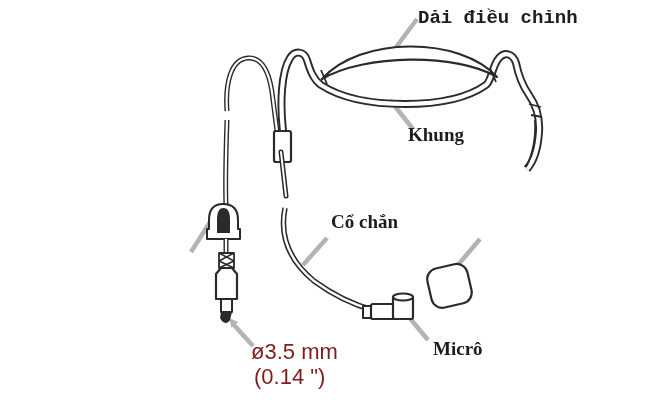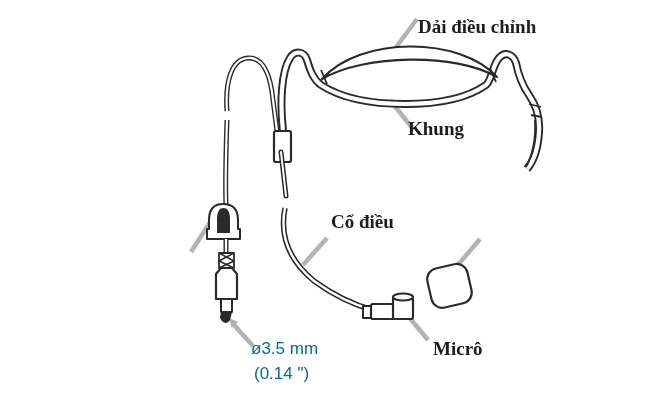--- a/index.html
+++ b/index.html
@@ -17,22 +17,22 @@
     font-weight:bold;
     font-size:19px;
     color:#1f1c1d;
     white-space:nowrap;
     line-height:1.2;
   }
   .dim{
     position:absolute;
     font-family:"Liberation Sans", sans-serif;
     font-weight:normal;
-    font-size:17px;
-    color:#0369a1;
+    font-size:22px;
+    color:#7f1d1d;
     white-space:nowrap;
     line-height:1.2;
   }
   .leader{stroke:#b3b3b6;stroke-width:4.5;fill:none;stroke-linecap:butt;}
   .ink{stroke:#2b2a29;fill:none;stroke-linejoin:round;}
   .ink-fill{fill:#ffffff;stroke:#2b2a29;stroke-linejoin:round;}
   .solid{fill:#2b2a29;stroke:none;}
   .wh{stroke:#ffffff;fill:none;stroke-linejoin:round;}
 </style>
 </head>
@@ -117,20 +117,20 @@
         <line class="ink" stroke-width="1.5" x1="234" y1="253" x2="219" y2="261"></line>
         <line class="ink" stroke-width="1.5" x1="219" y1="261" x2="234" y2="268"></line>
         <line class="ink" stroke-width="1.5" x1="234" y1="261" x2="219" y2="268"></line>
       </g>
       <path class="ink-fill" stroke-width="2.2" d="M 216,274 L 221,268 L 232,268 L 237,274 L 237,299 L 216,299 Z"></path>
       <rect class="ink-fill" stroke-width="2" x="221" y="299" width="11" height="13"></rect>
       <path class="solid" d="M 221,312 L 232,312 L 230,320 C 227,325 222,323 220,318 Z"></path>
     </g>
   </svg>
 
-  <div class="label" style="left:418px;top:16px;">Dải điều chỉnh</div>
-  <div class="label" style="left:408px;top:118px;">Khung</div>
-  <div class="label" style="left:331px;top:211px;">Cổ điều</div>
+  <div class="label" style="left:418px;top:7px;font-family:Liberation Mono, monospace;">Dải điều chỉnh</div>
+  <div class="label" style="left:408px;top:124px;">Khung</div>
+  <div class="label" style="left:331px;top:211px;">Cổ chắn</div>
   <div class="label" style="left:433px;top:338px;">Micrô</div>
   <div class="dim" style="left:251px;top:339px;">ø3.5 mm</div>
   <div class="dim" style="left:254px;top:364px;">(0.14 ")</div>
 
 </div>
 
 </body></html>

